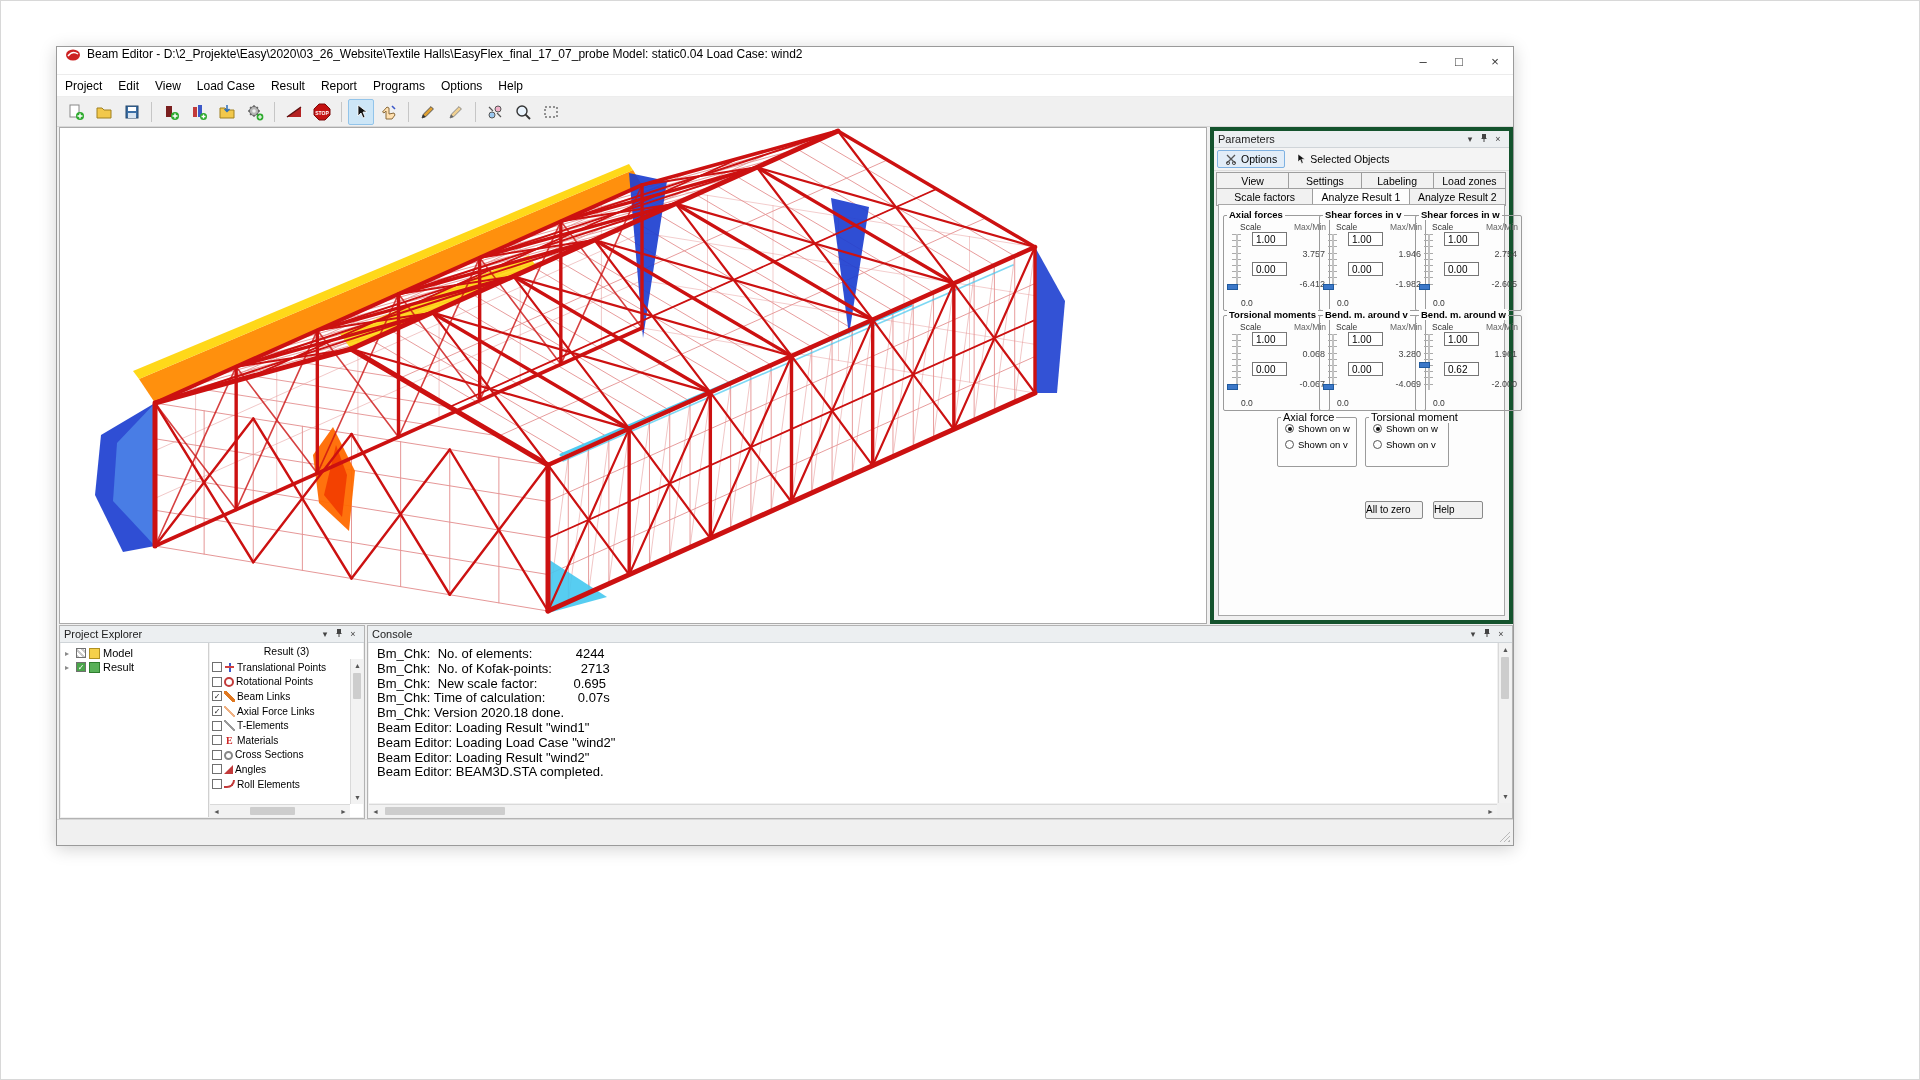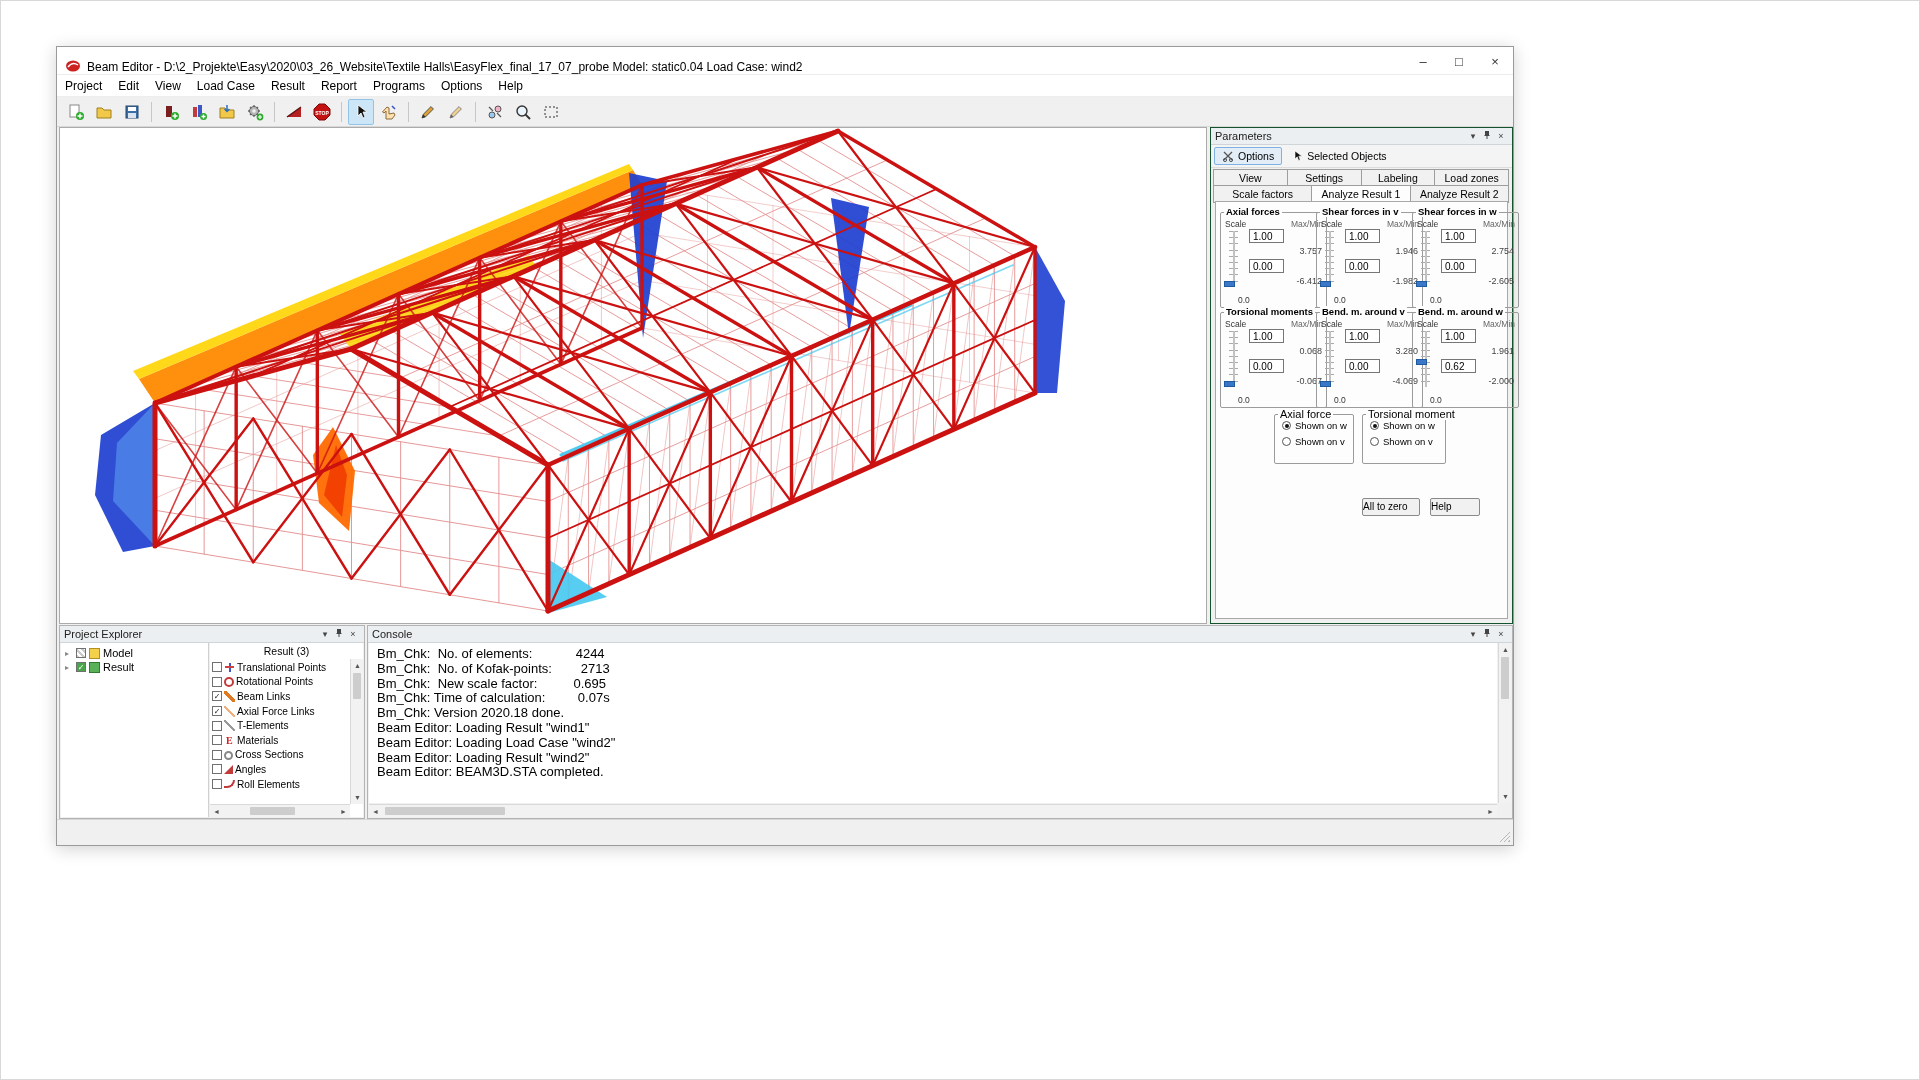--- a/index.html
+++ b/index.html
@@ -1,50 +1,50 @@
 <!DOCTYPE html>
 <html><head>
 <meta charset="utf-8">
 <style>
 *{box-sizing:border-box;margin:0;padding:0}
 body{width:1920px;height:1080px;background:#fff;font-family:"Liberation Sans",sans-serif;color:#000;position:relative;overflow:hidden;border:1px solid #d8d8d8}
 .window{position:absolute;left:55px;top:45px;width:1458px;height:800px;background:#f0f0f0;border:1px solid #9a9a9a;box-shadow:0 3px 16px rgba(0,0,0,.18)}
 
-.titlebar{position:absolute;left:0;top:0;width:100%;height:28px;background:#ffffff;display:flex;align-items:flex-end;padding-left:8px;border-bottom:1px solid #ececec}
+.titlebar{position:absolute;left:0;top:0;width:100%;height:28px;background:#ffffff;display:flex;align-items:flex-start;padding-left:8px;border-bottom:1px solid #ececec}
 .title-text{font-size:12px;margin-left:6px;white-space:nowrap}
 .win-controls{position:absolute;right:0;top:0;height:28px;display:flex}
 .win-btn{width:36px;height:100%;display:flex;align-items:center;justify-content:center;font-size:13px;color:#333}
 
 .menubar{position:absolute;left:0;top:28px;width:100%;height:22px;background:#fff;display:flex;align-items:center;font-size:12px;border-bottom:1px solid #ededed}
 .menu-item{padding:20px 8px;cursor:default}
 
 .toolbar{position:absolute;left:0;top:50px;width:100%;height:30px;background:#f0f0f0;display:flex;align-items:center;padding-left:5px;border-bottom:1px solid #d8d8d8}
 .tbtn{width:26px;height:26px;display:flex;align-items:center;justify-content:center;margin:0 1px;border:1px solid transparent;border-radius:2px}
 .tbtn.active{background:#cde6f7;border-color:#92c4ea}
 .tsep{width:1px;height:20px;background:#c6c6c6;margin:0 5px}
 
 .viewport{position:absolute;left:2px;top:80px;width:1148px;height:497px;background:#fff;border:1px solid #ababab}
 .viewport svg{width:100%;height:100%;display:block}
 
 .ptitle{height:17px;background:#eceff1;border-bottom:1px solid #cfd4d8;display:flex;align-items:center;font-size:11px;padding:0 4px;color:#222}
 .ptitle .sp{flex:1}
 .picon{width:14px;text-align:center;font-size:9px;color:#444}
 
-.params{position:absolute;left:1153px;top:80px;width:303px;height:497px;background:#f0f0f0;border:1px solid #14532d}
+.params{position:absolute;left:1153px;top:80px;width:303px;height:497px;background:#f0f0f0;border:4px solid #14532d}
 .ptoolbar{height:23px;display:flex;align-items:center;padding:1px 3px;border-bottom:1px solid #ddd;background:#f4f4f4}
 .pt-btn{display:inline-flex;align-items:center;gap:4px;font-size:10.5px;padding:2px 7px;margin-right:3px;border:1px solid transparent;border-radius:2px}
 .pt-btn.pressed{background:#e2edf8;border-color:#7fb2e2}
 .tabs{display:flex}
 .tab{flex:1;border:1px solid #9e9e9e;background:#f1f1f1;font-size:10.5px;text-align:center;padding:2px 0;margin-left:-1px;white-space:nowrap}
 .tab.active{background:#fdfdfd;border-bottom-color:#fdfdfd}
 .tabpage{position:absolute;left:4px;right:4px;top:73px;bottom:4px;background:#fdfdfd;border:1px solid #a8a8a8}
 .grp{position:absolute;width:107px;height:96px;border:1px solid #9b9b9b;border-radius:2px}
 .grp-title{position:absolute;top:-7px;left:3px;background:#fdfdfd;padding:0 2px;font-size:9.5px;font-weight:bold;white-space:nowrap}
 .lbl{position:absolute;font-size:8.5px;color:#333}
-.lbl.scale{left:4px;top:6px}.lbl.maxmin{right:3px;top:6px;color:#666}
+.lbl.scale{left:16px;top:6px}.lbl.maxmin{right:3px;top:6px;color:#666}
 .slider-ticks{position:absolute;left:8px;top:18px;width:9px;height:56px;background:repeating-linear-gradient(to bottom,#aaa 0 1px,transparent 1px 6.2px)}
 .slider-track{position:absolute;left:12px;top:18px;width:2px;height:56px;background:#c2c2c2}
 .slider-handle{position:absolute;left:3px;width:11px;height:6px;background:#3b77c8;border:1px solid #205a9e}
 .val-box{position:absolute;left:28px;width:35px;height:14px;border:1px solid #767676;background:#fff;font-size:10px;font-family:"Liberation Sans",sans-serif;padding:0 0 0 3px}
 .v1{top:16px}.v2{top:46px}
 .num{position:absolute;right:4px;font-size:9px;color:#444}
 .n1{top:33px}.n2{top:63px}
 .zero{position:absolute;left:17px;bottom:2px;font-size:8.5px;color:#333}
 .rgrp{position:absolute;height:50px;border:1px solid #9b9b9b;border-radius:2px}
 .rgrp .grp-title{font-weight:normal;font-size:11px}

